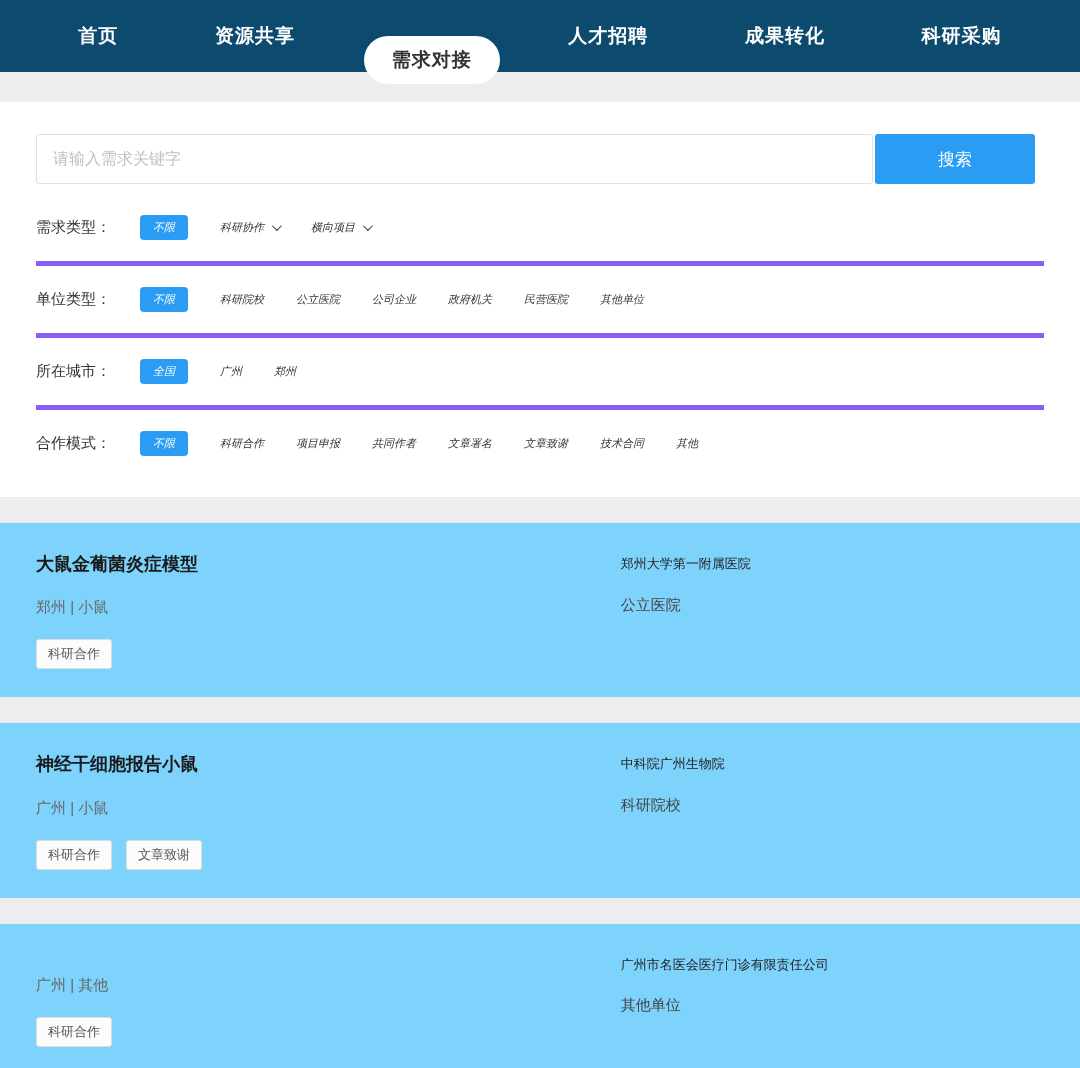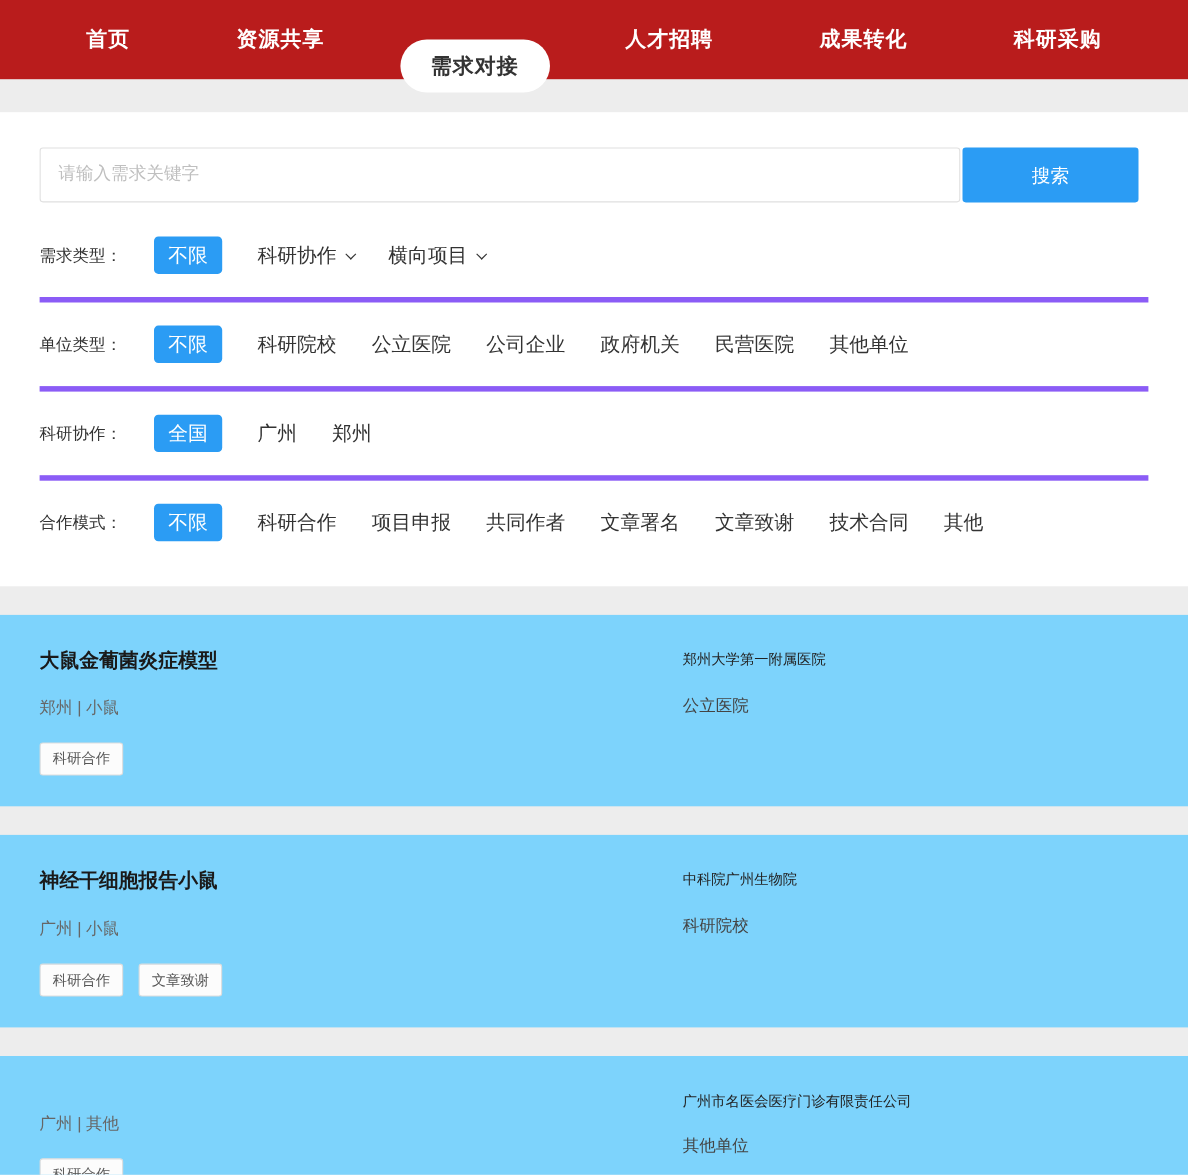--- a/index.html
+++ b/index.html
@@ -6,21 +6,21 @@
   html, body { width: 1080px; height: 1068px; overflow: hidden; }
   body {
     font-family: "Liberation Sans", "DejaVu Sans", sans-serif;
     background: #ededed;
     color: #333;
   }
 
   
   .topnav {
     height: 72px;
-    background: #b91c1c;
+    background: #0c4a6e;
     display: flex;
     align-items: center;
     justify-content: space-around;
     padding: 0 30px;
   }
   .nav-item {
     color: #ffffff;
     font-size: 19px;
     font-weight: 700;
     letter-spacing: 1px;
@@ -84,26 +84,27 @@
     font-size: 15px;
     color: #333;
   }
   .filter-options {
     display: flex;
     align-items: center;
     gap: 32px;
     flex-wrap: nowrap;
   }
   .chip {
-    font-size: 18px;
+    font-size: 11px;
     color: #333;
     cursor: pointer;
     display: inline-flex;
     align-items: center;
     white-space: nowrap;
+    font-style: italic;
   }
   .chip.active {
     background: #2b9cf4;
     color: #ffffff;
     padding: 5px 13px;
     border-radius: 4px;
   }
   .chev {
     display: inline-block;
     width: 7px;
@@ -203,21 +204,21 @@
       <span class="chip">科研院校</span>
       <span class="chip">公立医院</span>
       <span class="chip">公司企业</span>
       <span class="chip">政府机关</span>
       <span class="chip">民营医院</span>
       <span class="chip">其他单位</span>
     </div>
   </div>
 
   <div class="filter-row">
-    <span class="filter-label">科研协作：</span>
+    <span class="filter-label">所在城市：</span>
     <div class="filter-options">
       <span class="chip active">全国</span>
       <span class="chip">广州</span>
       <span class="chip">郑州</span>
     </div>
   </div>
 
   <div class="filter-row">
     <span class="filter-label">合作模式：</span>
     <div class="filter-options">

